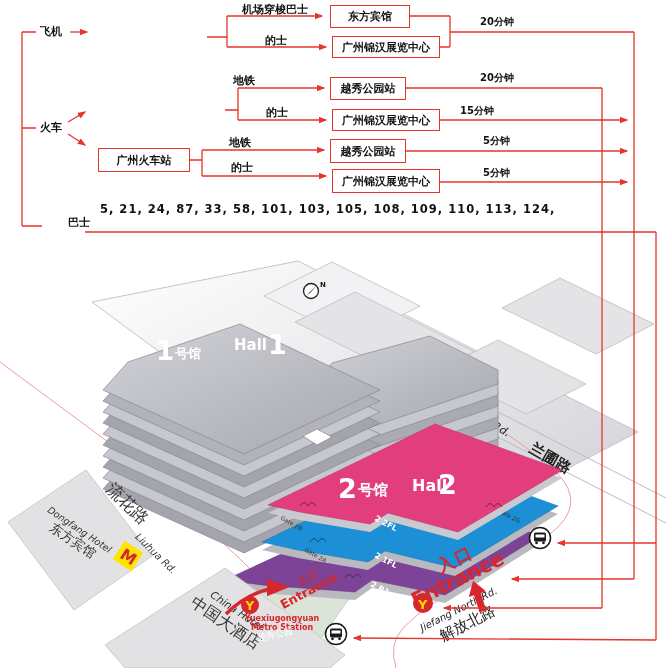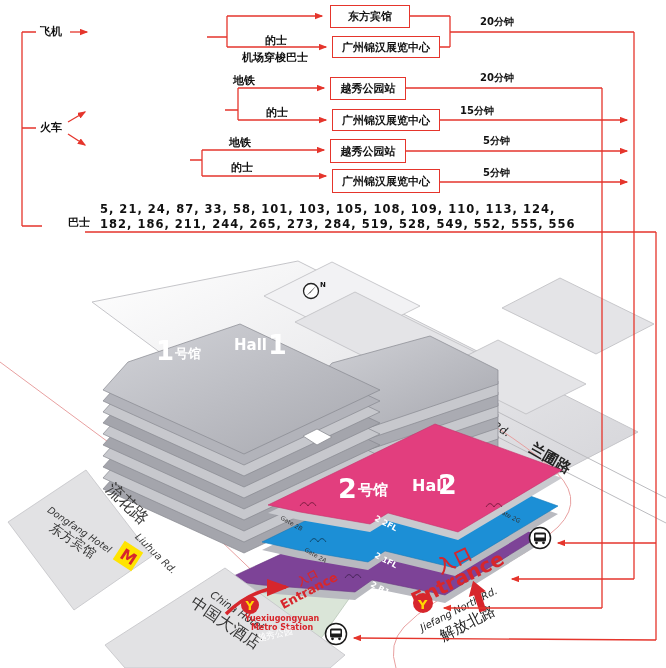--- a/index.html
+++ b/index.html
@@ -268,32 +268,32 @@
 <div class="flab" style="left:40px;top:24px;">飞机</div>
 <div class="flab" style="left:40px;top:120px;font-family:Liberation Mono, monospace;">火车</div>
 <div class="flab" style="left:44px;top:215px;padding-left:24px;">巴士</div>
 
 <div class="fbox" style="left:330px;top:5px;width:80px;height:23px;">东方宾馆</div>
 <div class="fbox" style="left:332px;top:36px;width:108px;height:22px;">广州锦汉展览中心</div>
 
 <div class="fbox" style="left:330px;top:77px;width:76px;height:23px;">越秀公园站</div>
 <div class="fbox" style="left:332px;top:109px;width:108px;height:22px;">广州锦汉展览中心</div>
 
+<div class="fbox" style="left:98px;top:148px;width:92px;height:24px;">广州火车站</div>
 <div class="fbox" style="left:330px;top:139px;width:76px;height:24px;">越秀公园站</div>
 <div class="fbox" style="left:332px;top:169px;width:108px;height:24px;">广州锦汉展览中心</div>
 
-<div class="flab" style="left:242px;top:2px;margin-top:48px;">机场穿梭巴士</div>
+<div class="flab" style="left:242px;top:2px;">机场穿梭巴士</div>
 <div class="flab" style="left:265px;top:33px;">的士</div>
 <div class="flab" style="left:233px;top:73px;">地铁</div>
 <div class="flab" style="left:266px;top:105px;">的士</div>
 <div class="flab" style="left:229px;top:135px;">地铁</div>
 <div class="flab" style="left:231px;top:160px;">的士</div>
 
 <div class="fdur" style="left:480px;top:15px;">20分钟</div>
 <div class="fdur" style="left:480px;top:71px;">20分钟</div>
 <div class="fdur" style="left:460px;top:104px;">15分钟</div>
 <div class="fdur" style="left:483px;top:134px;">5分钟</div>
 <div class="fdur" style="left:483px;top:166px;">5分钟</div>
 
 <div class="fbus" style="left:100px;top:202px;">5, 21, 24, 87, 33, 58, 101, 103, 105, 108, 109, 110, 113, 124,</div>
-<div class="fbus" style="left:100px;top:217px;">182, 186, 211, 244, 265, 273, 284, 519, 528, 549, 552, 555, 556</div>
 
 </div>
 
 </body></html>

